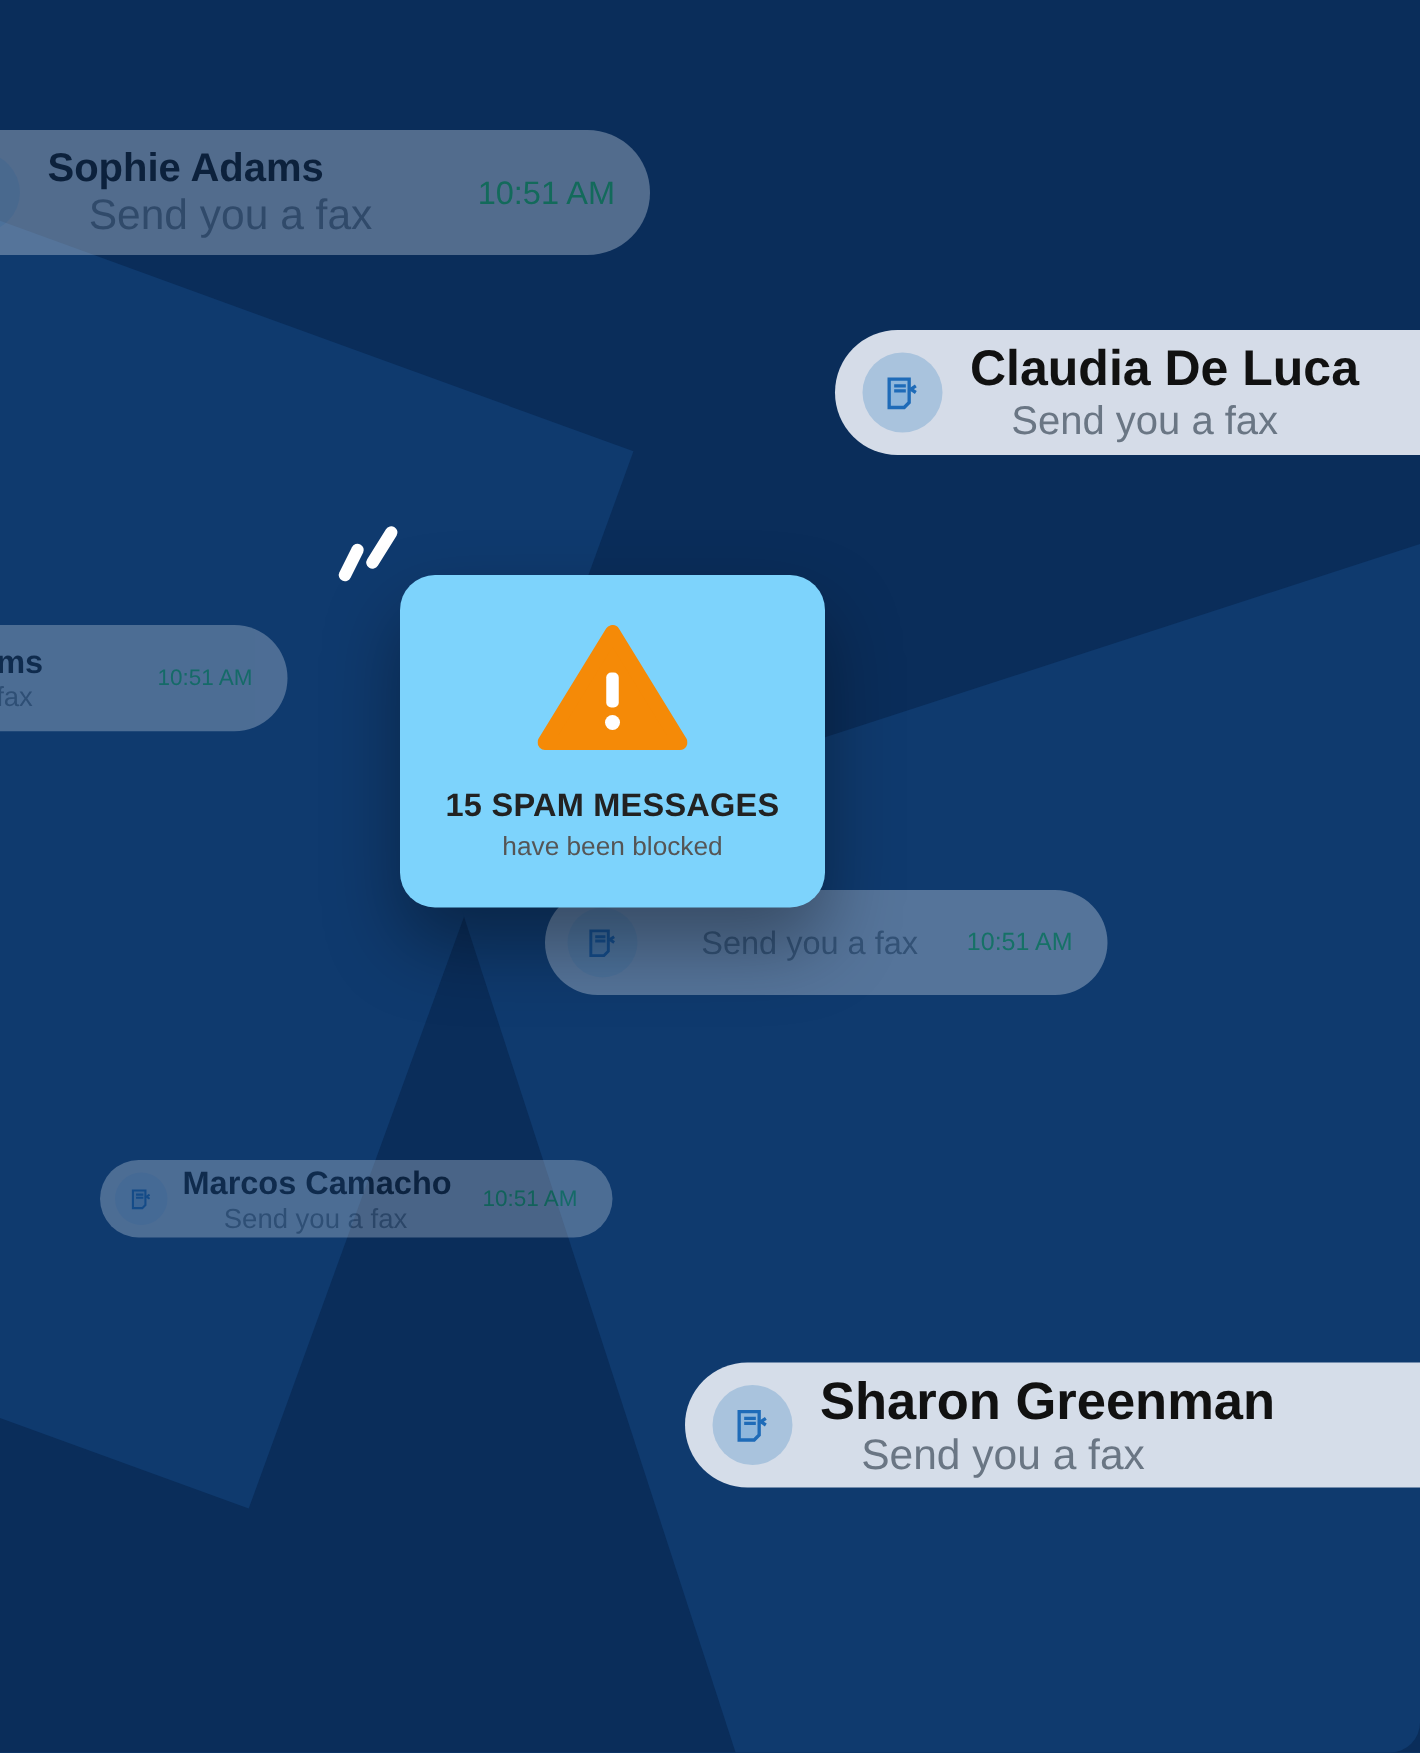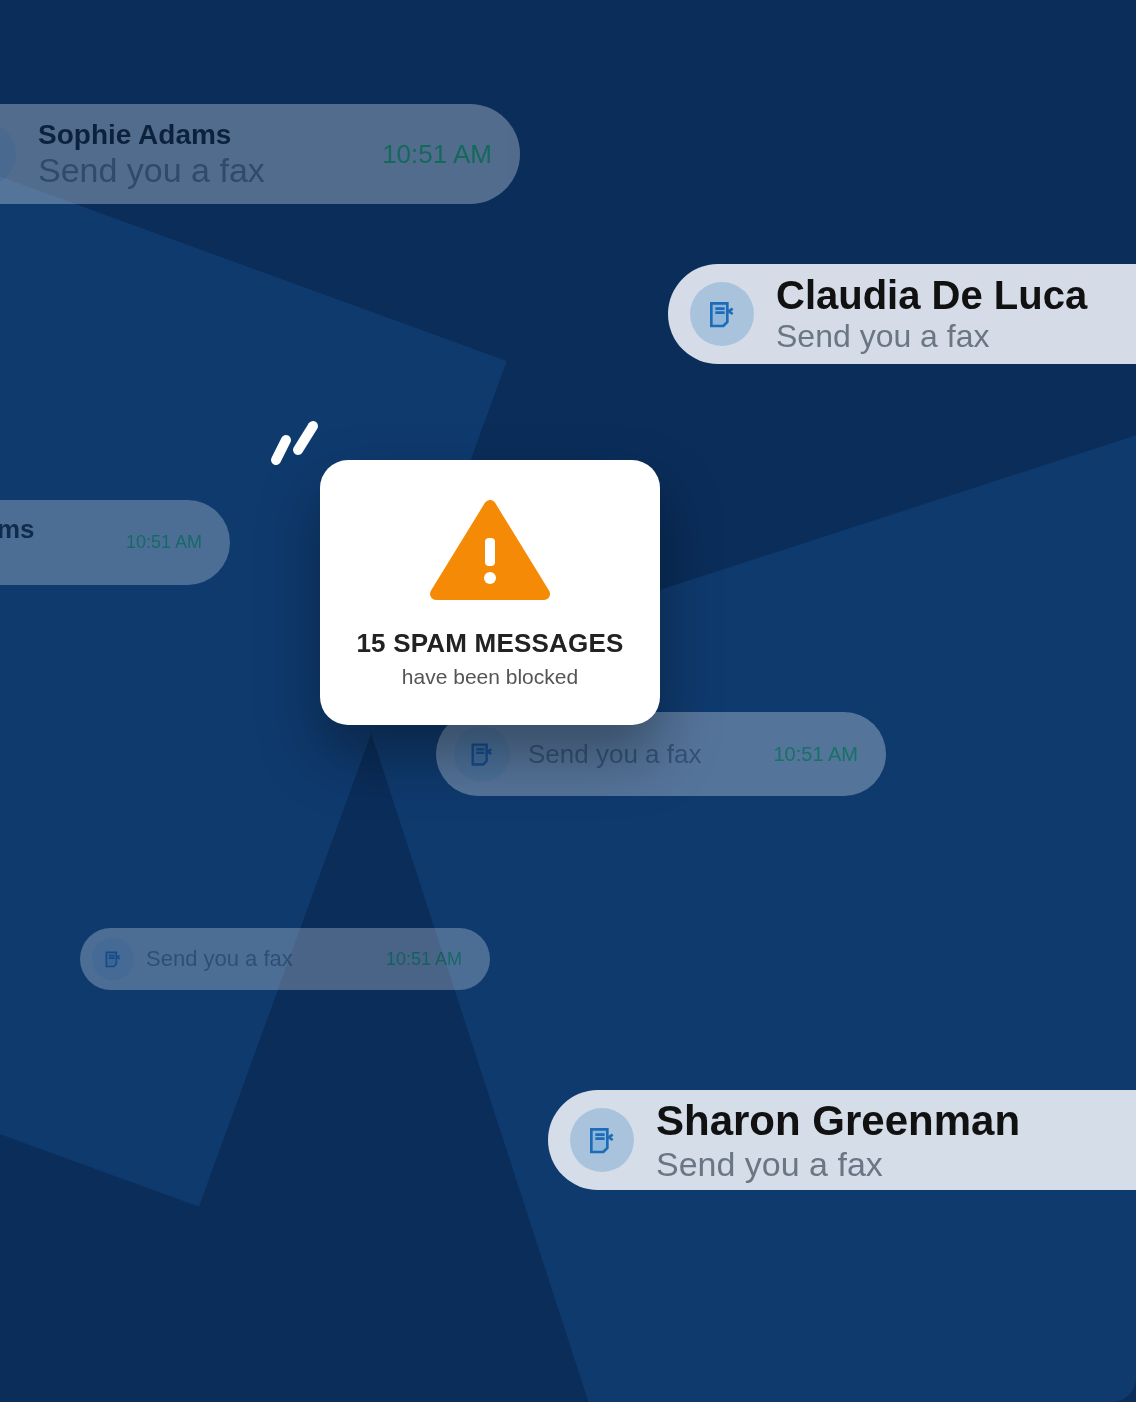--- a/index.html
+++ b/index.html
@@ -46,25 +46,25 @@
     flex: 0 0 auto;
   }
   .nicon svg { width: 28px; height: 28px; }
   .nicon.sm { width: 42px; height: 42px; margin: 10px 12px; }
   .nicon.sm svg { width: 20px; height: 20px; }
   .nicon.lg { width: 64px; height: 64px; margin: 18px 22px; }
   .nicon.lg svg { width: 32px; height: 32px; }
 
   .ntext { flex: 1 1 auto; }
   .nname { font-weight: 700; color: #111; }
-  .nsub  { color: #6a7684; }
+  .nsub  { color: #6a7684; margin-left: 33px; }
   .ntime { color: #22c55e; margin-left: 28px; }
 
   .n1 { left: -70px; top: 104px; width: 590px; }
-  .n1 .nname { font-size: 28px; } .n1 .nsub { font-size: 34px; } .n1 .ntime { font-size: 26px; }
+  .n1 .nname { font-size: 32px; } .n1 .nsub { font-size: 34px; } .n1 .ntime { font-size: 26px; }
 
   .n2 { left: 668px; top: 264px; width: 540px; }
   .n2 .nname { font-size: 40px; } .n2 .nsub { font-size: 32px; }
 
   .n3 { left: -110px; top: 500px; width: 340px; }
   .n3 .nname { font-size: 26px; } .n3 .nsub { font-size: 22px; } .n3 .ntime { font-size: 18px; margin-left:14px;}
 
   .n4 { left: 436px; top: 712px; width: 450px; }
   .n4 .nname { font-size: 30px; } .n4 .nsub { font-size: 26px; } .n4 .ntime { font-size: 20px; margin-left:18px;}
 
@@ -77,21 +77,21 @@
   .spark {
     position: absolute;
     left: 258px; top: 410px;
     width: 70px; height: 70px;
   }
 
   .card {
     position: absolute;
     left: 320px; top: 460px;
     width: 340px;
-    background: #ffffff;
+    background: #7dd3fc;
     border-radius: 28px;
     box-shadow: 0 30px 60px rgba(0,0,0,0.35);
     padding: 40px 28px 36px;
     text-align: center;
     z-index: 20;
   }
   .card .tri { margin-bottom: 24px; }
   .card .title { font-size: 26px; font-weight: 800; color: #222; letter-spacing: 0.2px; }
   .card .sub { font-size: 21px; color: #555; margin-top: 6px; }
 </style>
@@ -151,20 +151,21 @@
 
 <div class="notif dimmer n5">
   <div class="nicon sm">
     <svg viewBox="0 0 24 24" fill="none">
         <path d="M4 4h12v14l-3 3H4V4z" stroke="#1E6BB8" stroke-width="2" fill="#8fb7dc"></path>
         <path d="M7 8h7M7 11h7" stroke="#1E6BB8" stroke-width="2"></path>
         <path d="M20 8l-3 2 3 2" stroke="#1E6BB8" stroke-width="2" fill="none"></path>
       </svg>
   </div>
   <div class="ntext">
+    <div class="nname">Marcos Camacho</div>
     <div class="nsub">Send you a fax</div>
   </div>
   <div class="ntime">10:51 AM</div>
 </div>
 
 <div class="notif bright n6">
   <div class="nicon lg">
     <svg viewBox="0 0 24 24" fill="none">
         <path d="M4 4h12v14l-3 3H4V4z" stroke="#1E6BB8" stroke-width="2" fill="#8fb7dc"></path>
         <path d="M7 8h7M7 11h7" stroke="#1E6BB8" stroke-width="2"></path>

